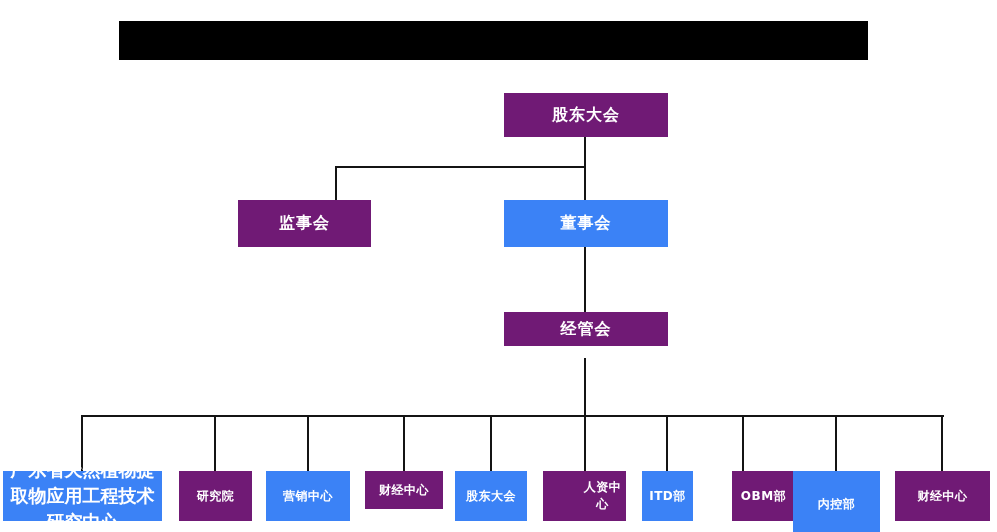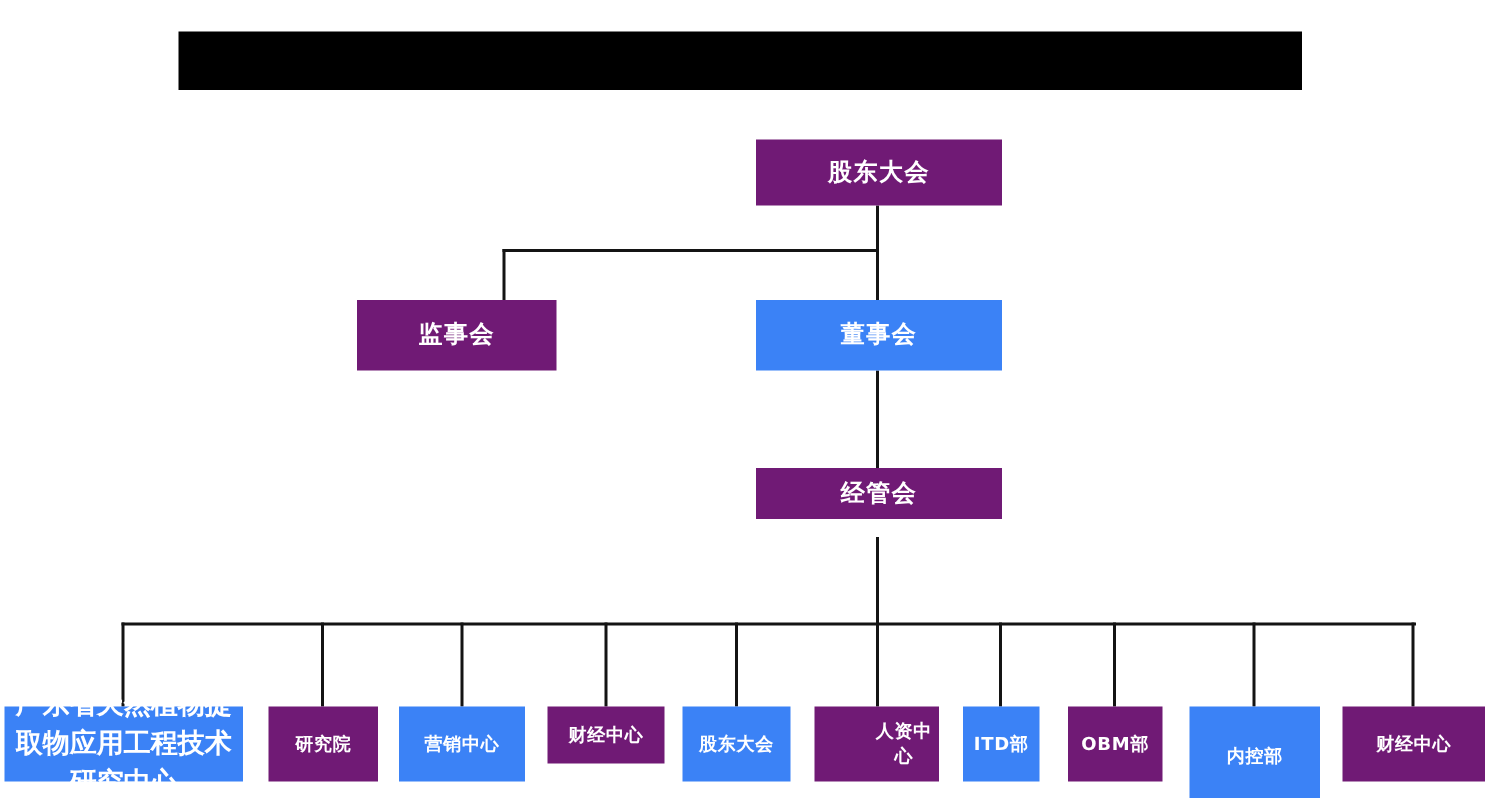--- a/index.html
+++ b/index.html
@@ -29,21 +29,21 @@
   #n-dsh  {left:504px;top:200px;width:164px;height:47px;}
   #n-jgh  {left:504px;top:312px;width:164px;height:34px;}
   
   #d0{left:3px;  top:471px;width:159px;height:50px;}
   #d1{left:179px;top:471px;width:73px; height:50px;}
   #d2{left:266px;top:471px;width:84px; height:50px;text-align:center;}
   #d3{left:365px;top:471px;width:78px; height:38px;}
   #d4{left:455px;top:471px;width:72px; height:50px;}
   #d5{left:543px;top:471px;width:83px; height:50px;padding-left:36px;}
   #d6{left:642px;top:471px;width:51px; height:50px;}
-  #d7{left:712px;top:471px;width:63px; height:50px;}
+  #d7{left:732px;top:471px;width:63px; height:50px;}
   #d8{left:793px;top:471px;width:87px; height:66px;}
   #d9{left:895px;top:471px;width:95px; height:50px;}
   
   #l-root-v {left:584px;top:137px;width:2px;height:63px;}
   #l-h1     {left:335px;top:166px;width:251px;height:2px;}
   #l-jsh-v  {left:335px;top:166px;width:2px;height:34px;}
   #l-dsh-jgh{left:584px;top:247px;width:2px;height:65px;}
   #l-jgh-v  {left:584px;top:358px;width:2px;height:58px;}
   #l-h2     {left:81px; top:415px;width:863px;height:2px;}
   .stub{top:415px;width:2px;height:56px;}

